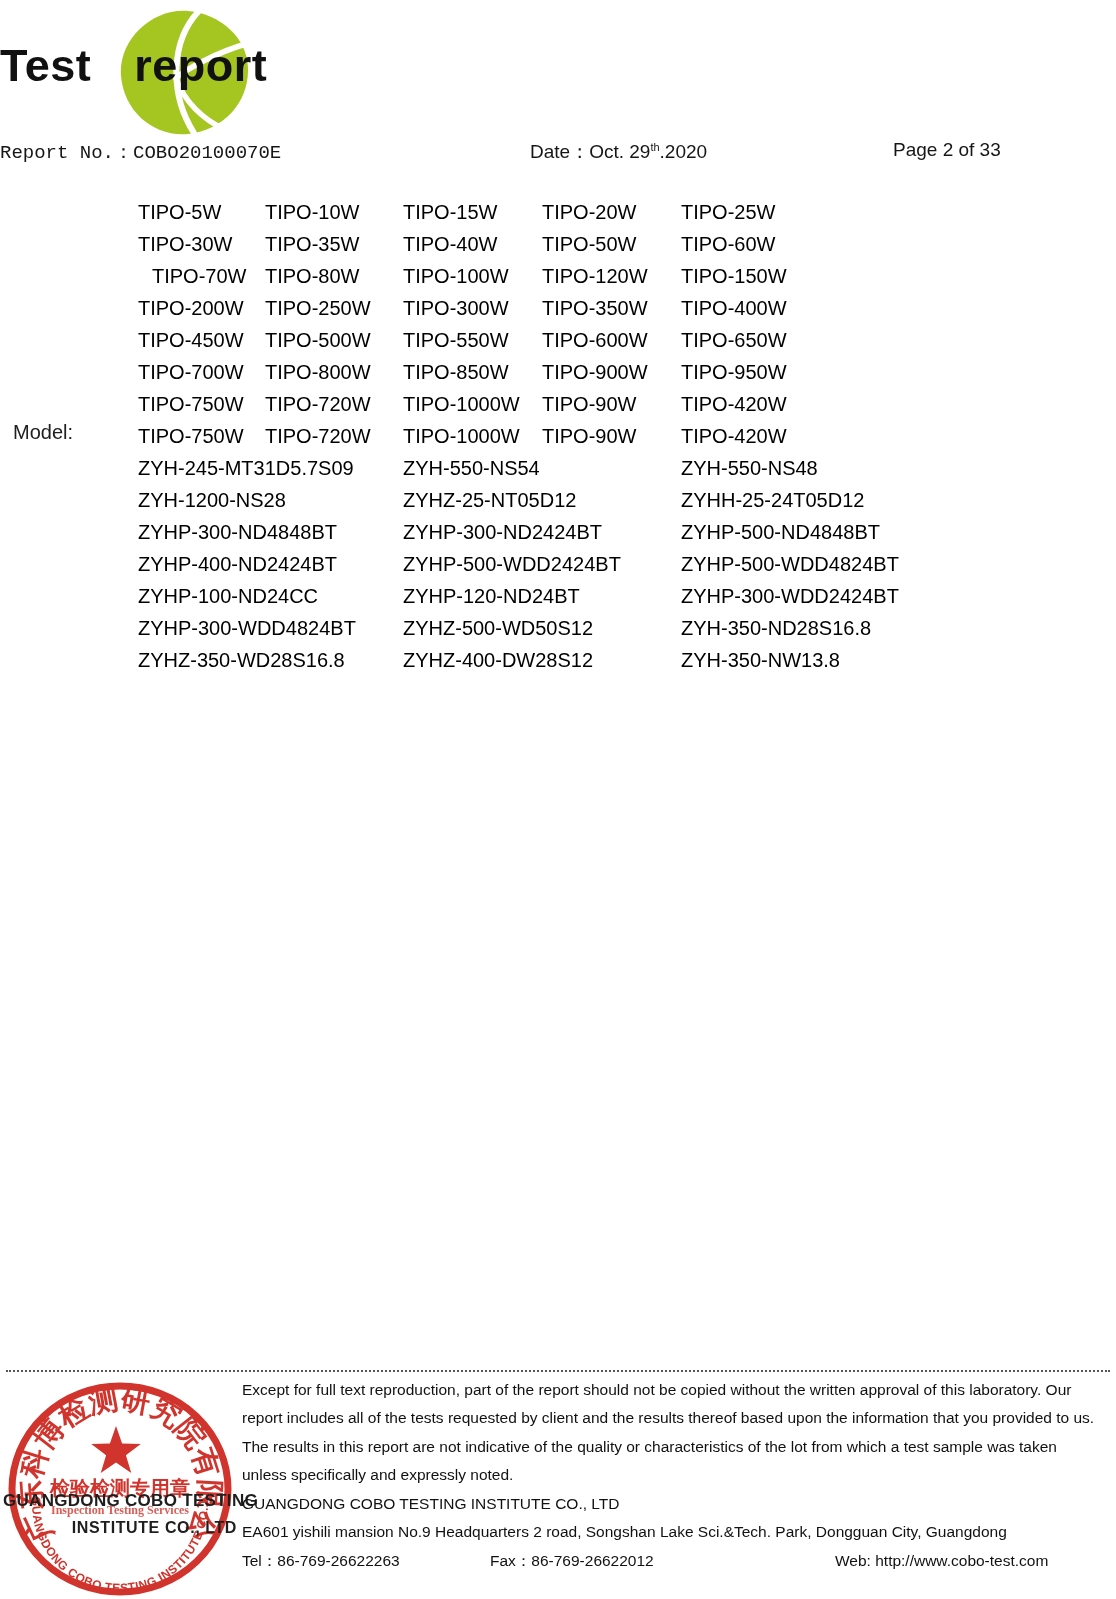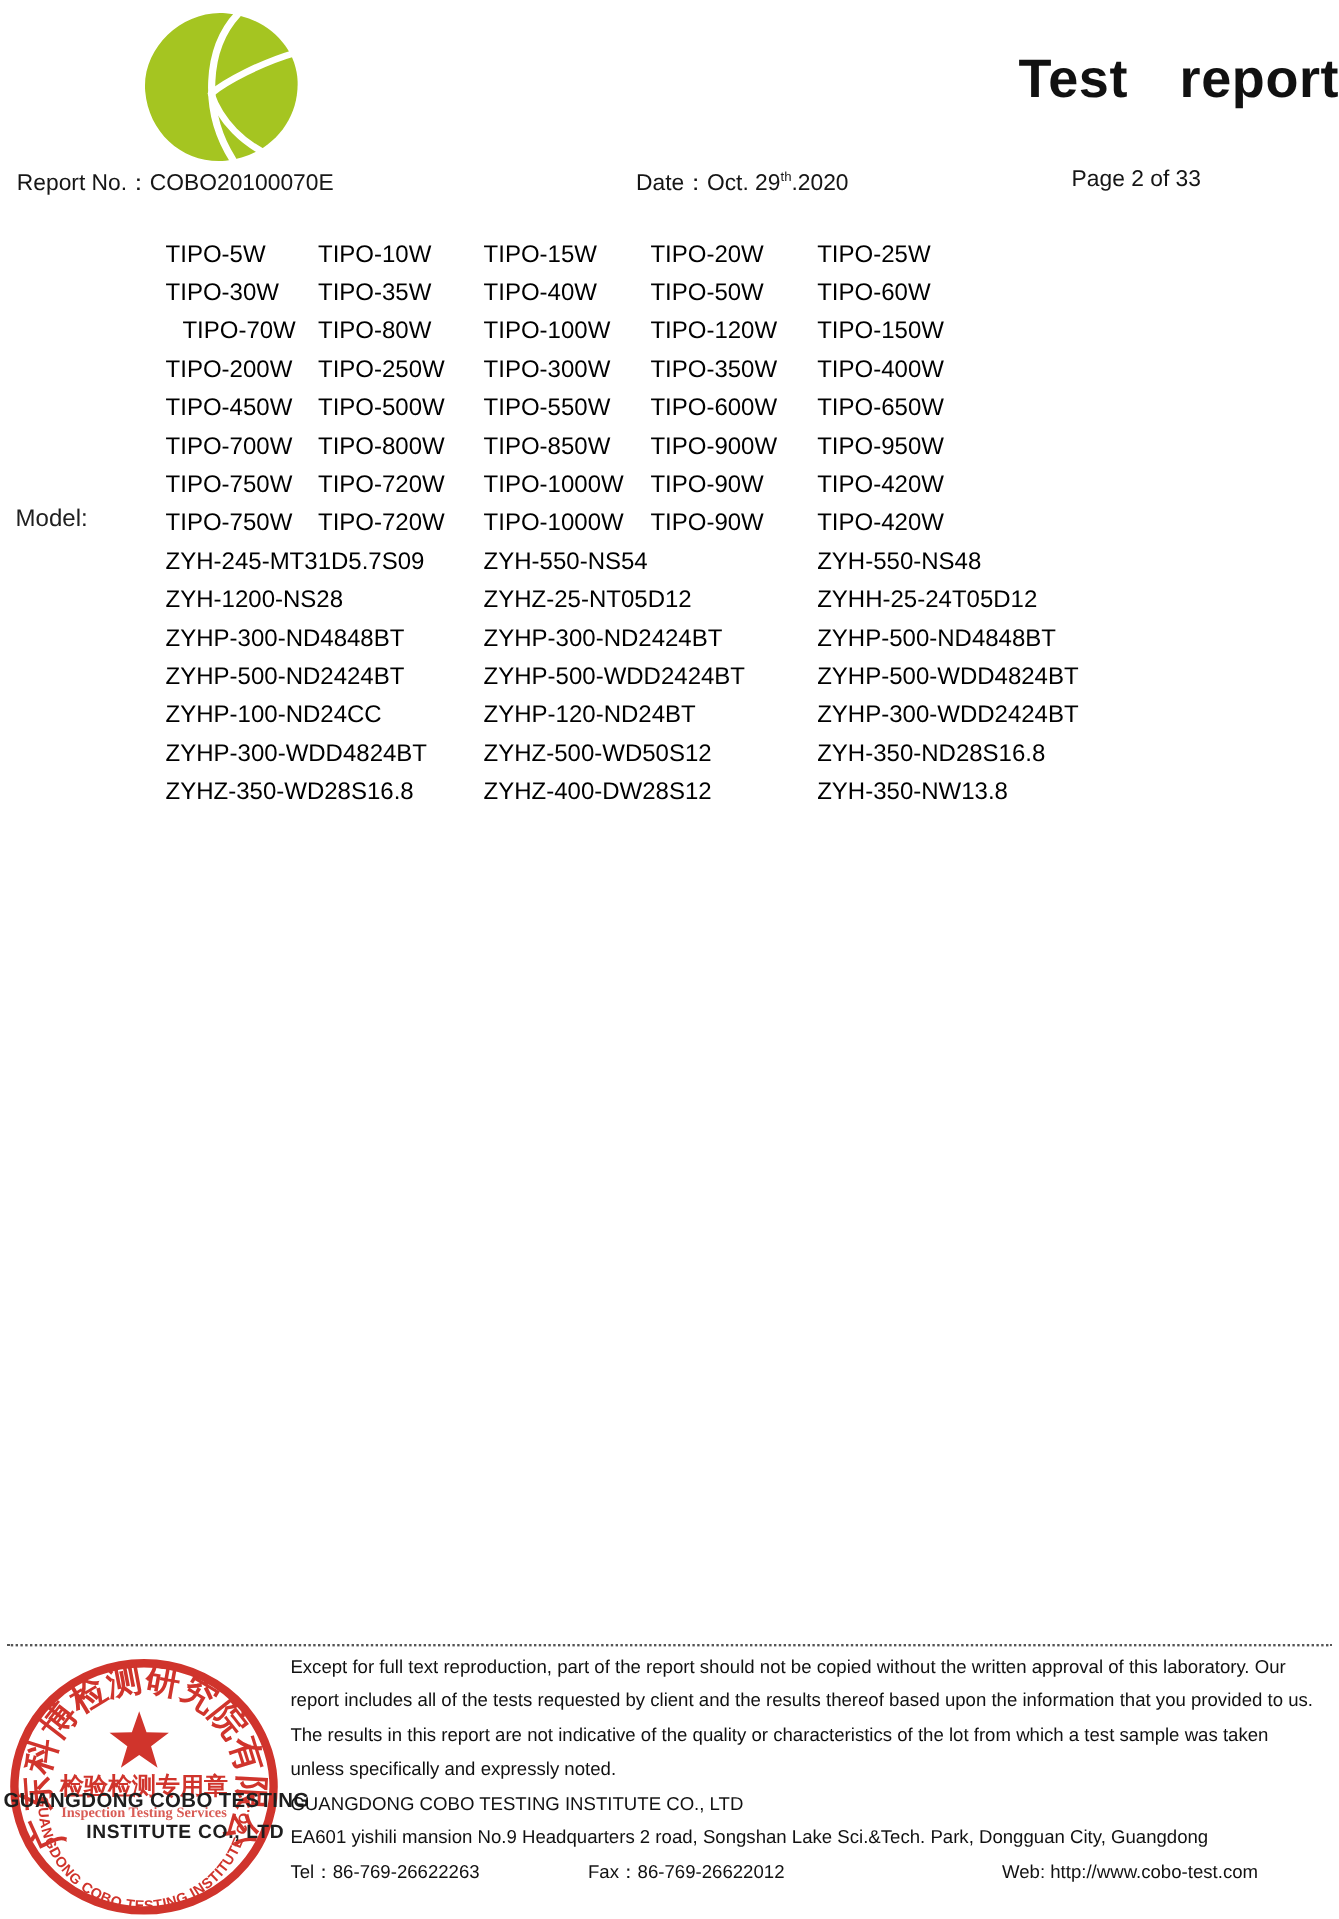--- a/index.html
+++ b/index.html
@@ -5,25 +5,25 @@
   html,body { margin:0; padding:0; }
   body {
     width:1116px; height:1599px; background:#ffffff; position:relative;
     font-family:"Liberation Sans", sans-serif; color:#1a1a1a; overflow:hidden;
   }
   .page { position:absolute; inset:0; }
 
   
   .logo { position:absolute; left:118px; top:10px; width:132px; height:126px; }
   .title {
-    position:absolute; left:0; top:40px; width:1116px; text-align:right;
+    position:absolute; left:0; top:40px; width:1116px; text-align:left;
     font-size:45px; font-weight:bold; letter-spacing:0.5px; word-spacing:30px; color:#111;
   }
   .meta { position:absolute; top:139px; left:0; width:1116px; height:30px; font-size:19px; color:#161616; }
-  .meta .report-no { position:absolute; left:14px; white-space:nowrap; }
+  .meta .report-no { position:absolute; left:0; white-space:nowrap;font-family:Liberation Mono, monospace; }
   .meta .date      { position:absolute; left:530px; white-space:nowrap; }
   .meta .page-num  { position:absolute; left:893px; white-space:nowrap; }
   .sup { font-size:11px; vertical-align:super;margin-top:12px; }
 
   
   .model-label { position:absolute; left:13px; top:421px; font-size:20px; color:#202020; }
   table.models {
     position:absolute; border-collapse:collapse; table-layout:fixed;
     font-family:Liberation Sans, sans-serif; font-size:20px; color:#000;
   }
@@ -160,21 +160,21 @@
       <td>ZYH-1200-NS28</td>
       <td>ZYHZ-25-NT05D12</td>
       <td>ZYHH-25-24T05D12</td>
     </tr>
     <tr>
       <td>ZYHP-300-ND4848BT</td>
       <td>ZYHP-300-ND2424BT</td>
       <td>ZYHP-500-ND4848BT</td>
     </tr>
     <tr>
-      <td>ZYHP-500-ND2424BT</td>
+      <td>ZYHP-400-ND2424BT</td>
       <td>ZYHP-500-WDD2424BT</td>
       <td>ZYHP-500-WDD4824BT</td>
     </tr>
     <tr>
       <td>ZYHP-100-ND24CC</td>
       <td>ZYHP-120-ND24BT</td>
       <td>ZYHP-300-WDD2424BT</td>
     </tr>
     <tr>
       <td>ZYHP-300-WDD4824BT</td>

